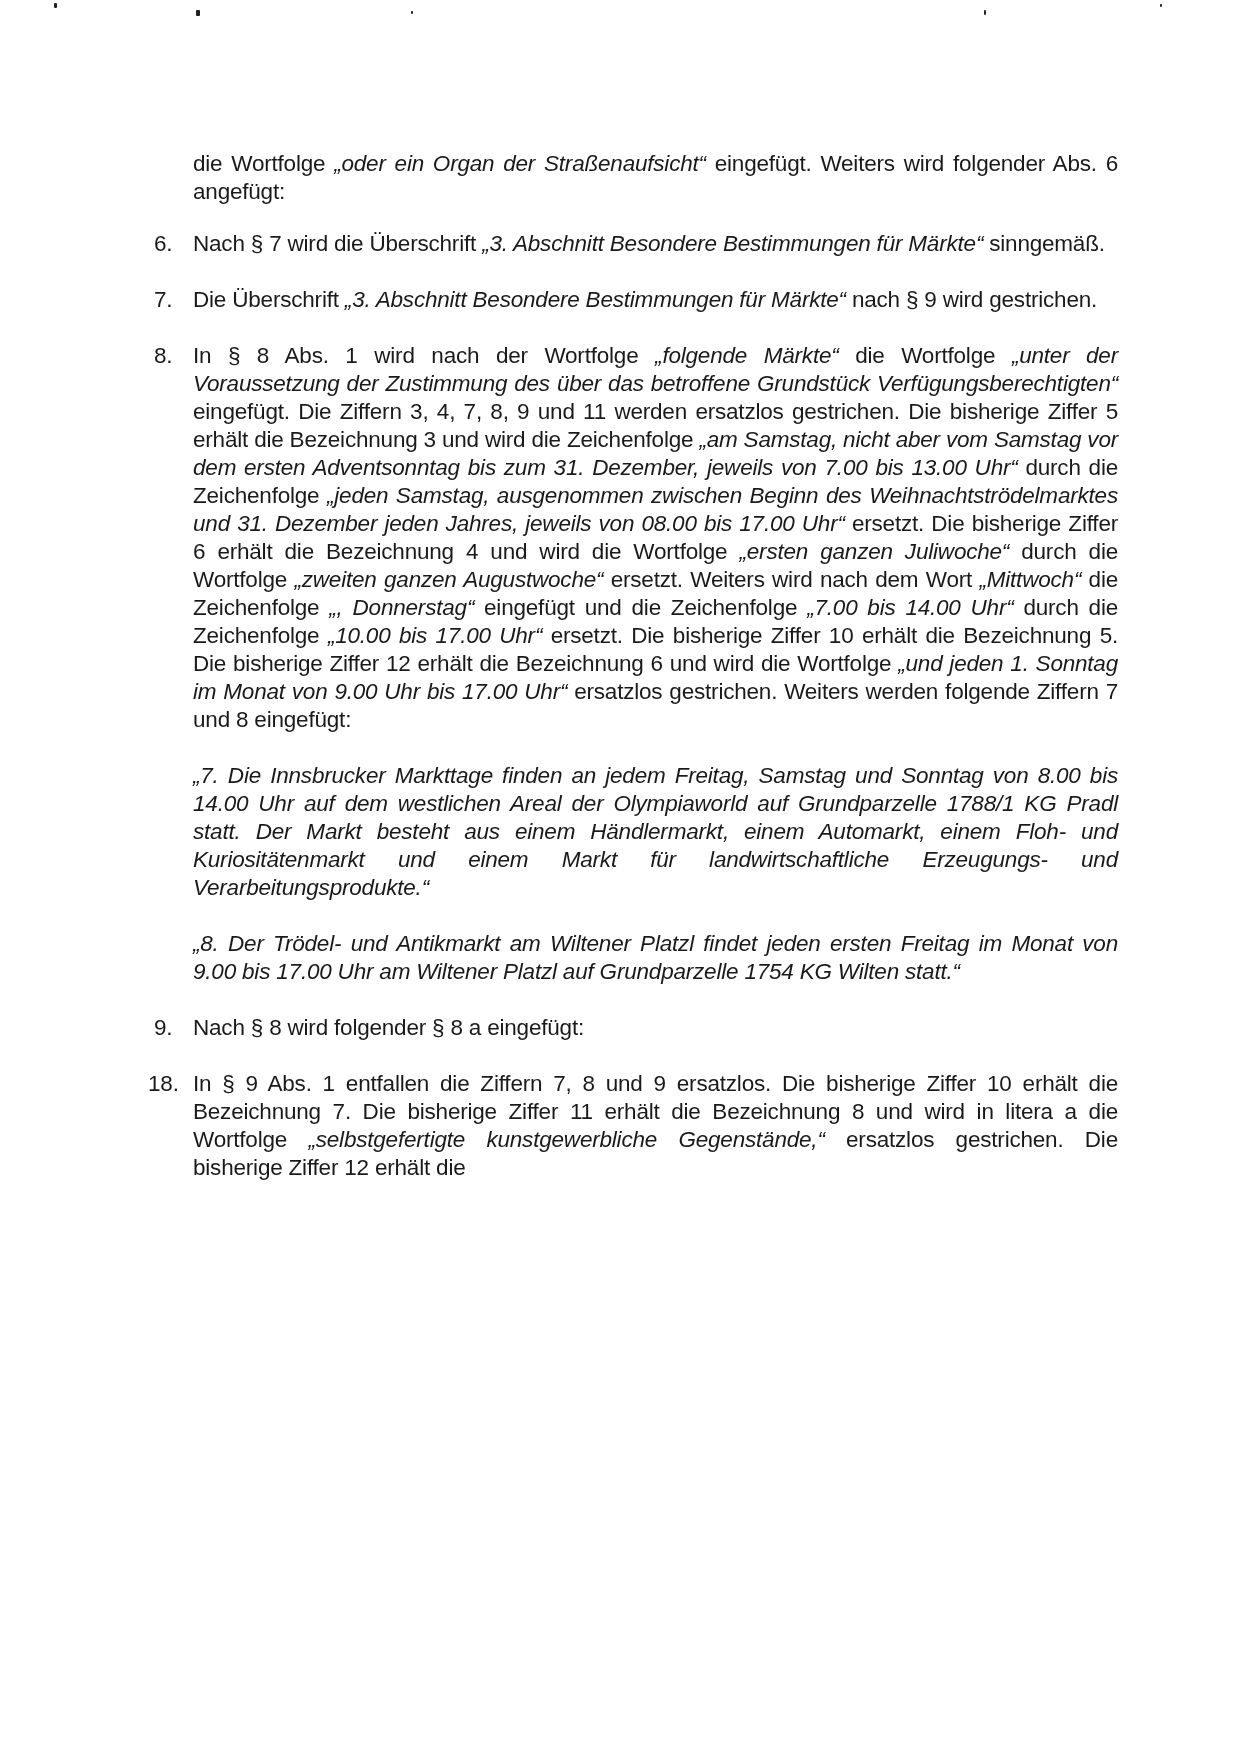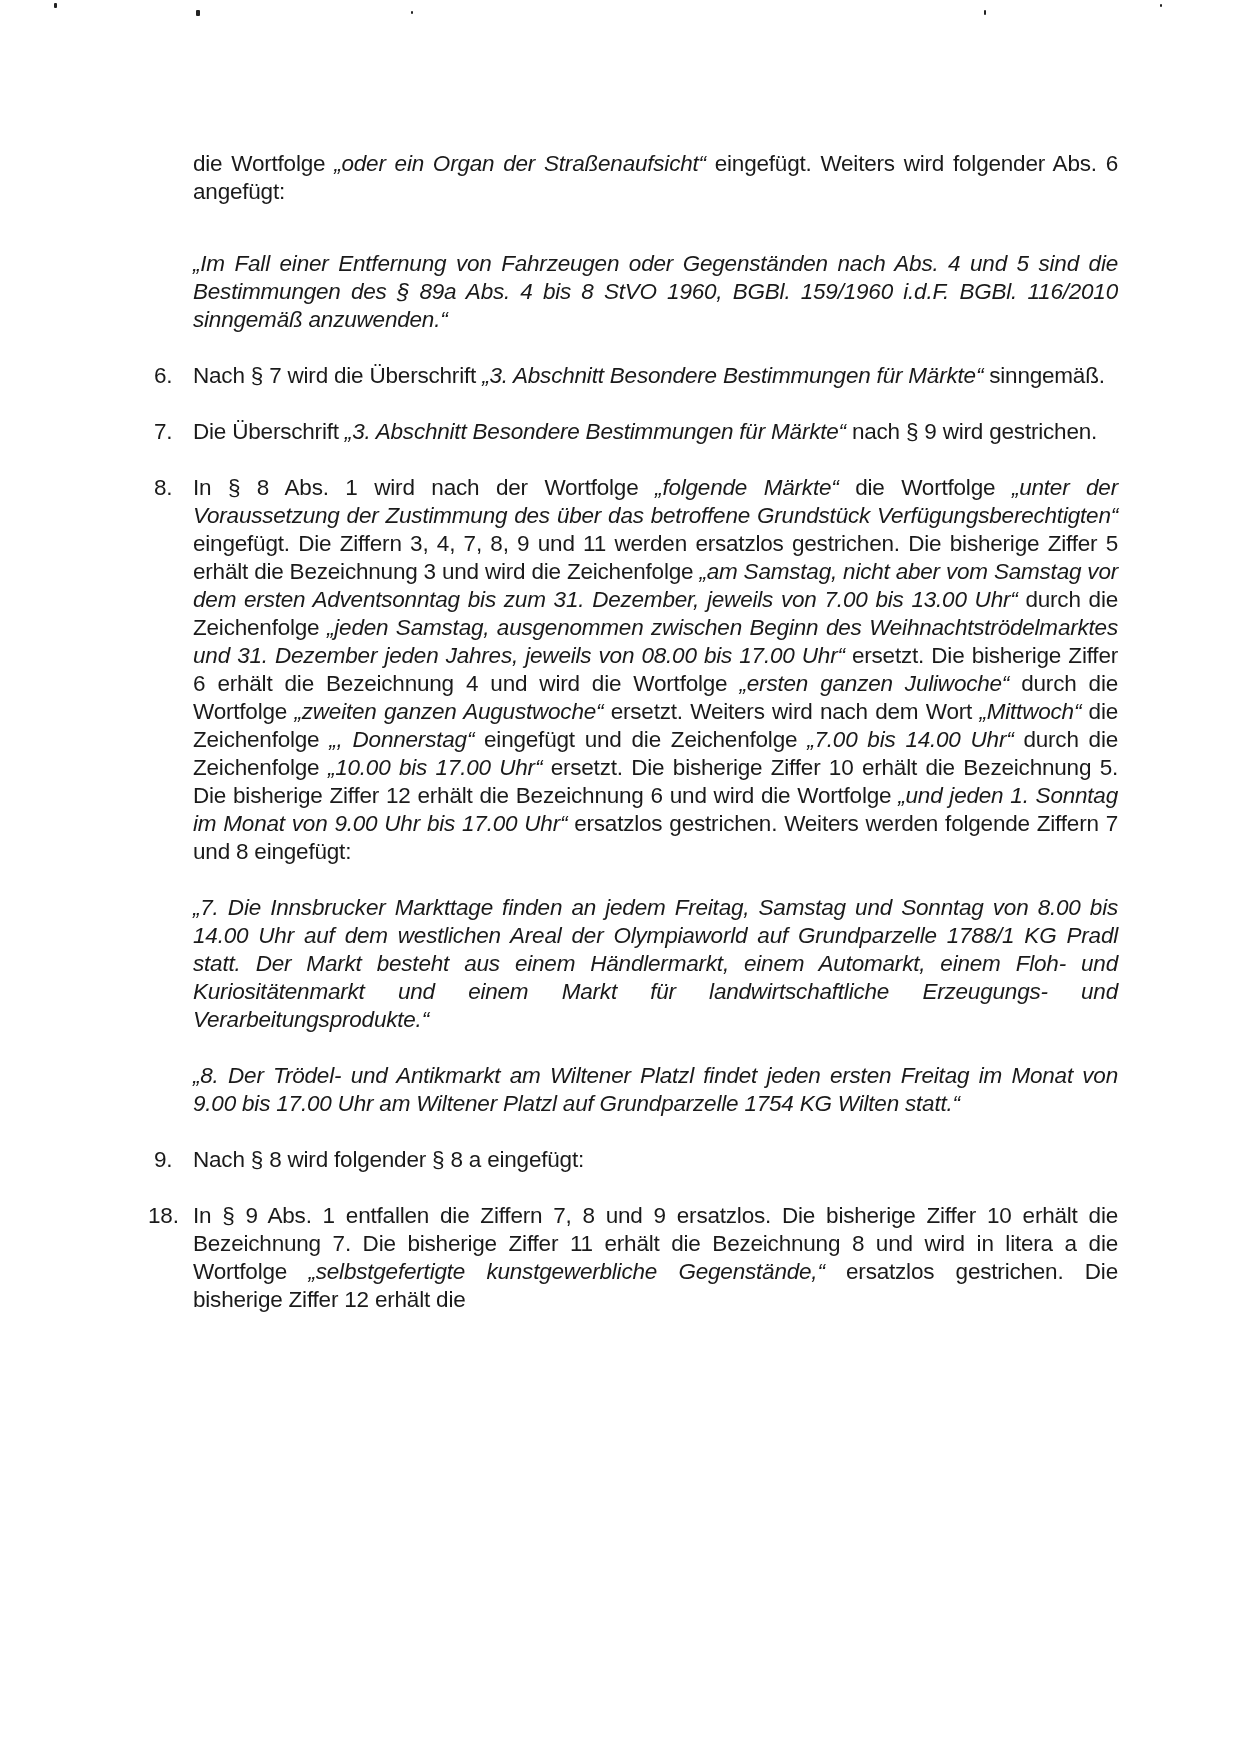--- a/index.html
+++ b/index.html
@@ -3,43 +3,40 @@
 <meta charset="utf-8">
 <style>
   html, body { margin: 0; padding: 0; background: #ffffff; }
   body { width: 1240px; height: 1755px; position: relative; overflow: hidden;
          font-family: "Liberation Sans", sans-serif; color: #1a1a1a; }
   .page { position: absolute; left: 0; top: 0; width: 1240px; height: 1755px; background: #fff; }
   .speck { position: absolute; background: #222; border-radius: 1px; }
   .content { position: absolute; left: 193px; top: 150px; width: 925px;
              font-size: 22.5px; line-height: 28px; letter-spacing: -0.2px; }
   p { margin: 0; text-align: justify; }
-  .para { margin-bottom: 44px; }
+  .para { margin-bottom: 24px; }
   .item { position: relative; padding-left: 0; margin-bottom: 28px; }
   .num { position: absolute; left: -39px; top: 0; }
   .num10 { left: -45px; }
   .quote { margin-bottom: 28px; }
   i { font-style: italic; }
 </style>
 </head>
 <body>
 
 <div class="page">
   <div class="speck" style="left:54px;top:3px;width:3px;height:5px;"></div>
   <div class="speck" style="left:196px;top:10px;width:4px;height:6px;"></div>
   <div class="speck" style="left:411px;top:11px;width:2px;height:3px;"></div>
   <div class="speck" style="left:984px;top:10px;width:2px;height:5px;"></div>
   <div class="speck" style="left:1160px;top:4px;width:2px;height:3px;"></div>
 
   <div class="content">
     <div class="para">
       <p id="intro-line"><span>die Wortfolge </span><i>„oder ein Organ der Straßenaufsicht“</i><span> eingefügt. Weiters wird folgender Abs. 6 angefügt:</span></p>
-    </div>
-    <div class="quote">
-      <p><i>„Im Fall einer Entfernung von Fahrzeugen oder Gegenständen nach Abs. 4 und 5 sind die Bestimmungen des § 89a Abs. 4 bis 8 StVO 1960, BGBl. 159/1960 i.d.F. BGBl. 116/2010 sinngemäß anzuwenden.“</i></p>
     </div>
 
     <div id="items">
         <div class="item">
           <span class="num">6.</span>
           <p><span>Nach § 7 wird die Überschrift </span><i>„3. Abschnitt Besondere Bestimmungen für Märkte“</i><span> sinngemäß.</span></p>
         </div>
         <div class="item">
           <span class="num">7.</span>
           <p><span>Die Überschrift </span><i>„3. Abschnitt Besondere Bestimmungen für Märkte“</i><span> nach § 9 wird gestrichen.</span></p>

